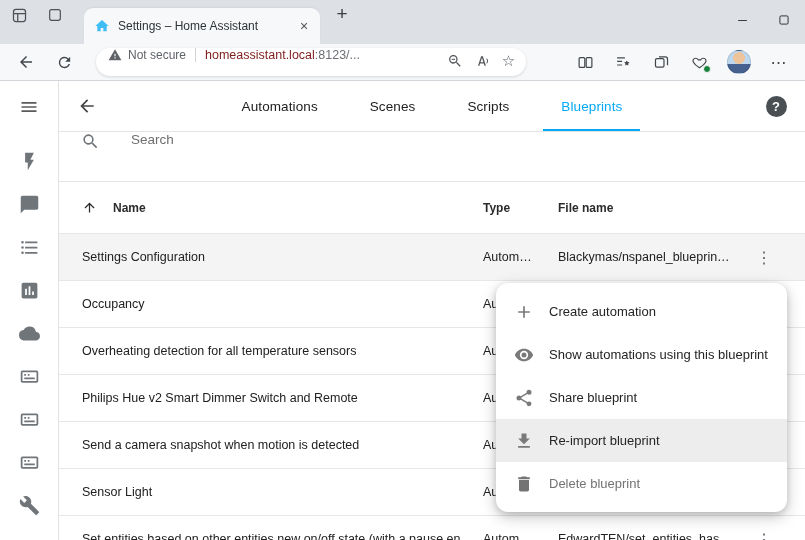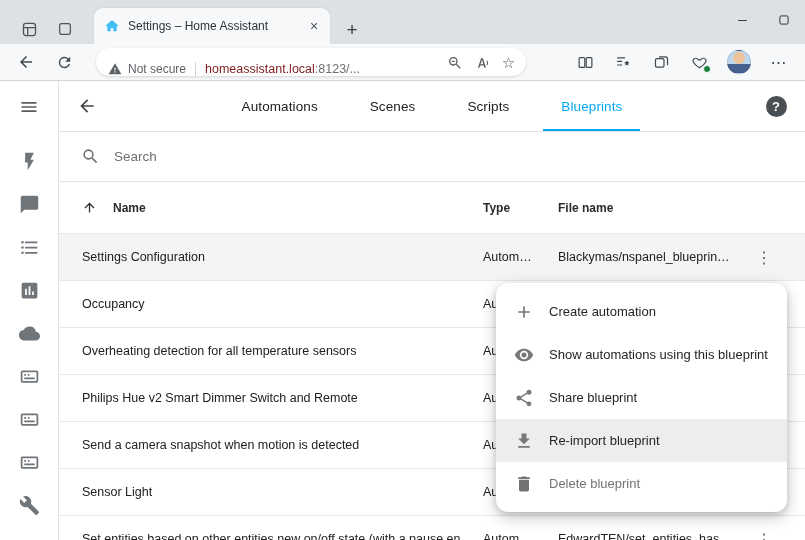--- a/index.html
+++ b/index.html
@@ -2,34 +2,34 @@
 <html><head>
 <meta charset="utf-8">
 <style>
   *{margin:0;padding:0;box-sizing:border-box}
   html,body{width:805px;height:540px}
   body{font-family:"Liberation Sans",sans-serif;background:#fff;color:#212121;position:relative;overflow:hidden}
   button{border:0;background:none;font:inherit;color:inherit;display:flex;align-items:center;justify-content:center;padding:0}
   svg{display:block}
 
   
-  .titlebar{height:44px;background:#dde1e6;display:flex;align-items:flex-end;padding-left:14px;position:relative}
+  .titlebar{height:44px;background:#dde1e6;display:flex;align-items:flex-start;padding-left:4px;position:relative}
   .tb-iconbtn{width:30px;height:30px;color:#4e5256;border-radius:6px;margin-right:6px}
   .tab{align-self:flex-end;height:36px;width:236px;background:#f6f8fa;border-radius:9px 9px 0 0;display:flex;align-items:center;padding:0 6px 0 10px;margin-left:8px;box-shadow:0 -1px 2px rgba(0,0,0,.05)}
   .favicon{width:16px;height:16px;margin-right:8px;flex:0 0 auto}
   .tab-title{flex:1;font-size:12px;color:#2f3337;white-space:nowrap;overflow:hidden}
   .tab-close{width:20px;height:20px;border-radius:4px;color:#50555a;font-size:14px;line-height:1}
   .newtab{width:28px;height:28px;font-size:19px;color:#3c4043;margin-left:8px}
   .wincontrols{position:absolute;right:0;top:0;height:40px;display:flex}
   .winbtn{width:42px;height:100%;color:#303336}
 
   
   .toolbar{height:37px;background:#f6f8fa;border-bottom:1px solid #d2d6da;display:flex;align-items:center;padding:0 10px;gap:6px}
   .nav-btn{width:32px;height:30px;color:#43474b;border-radius:6px;flex:0 0 auto}
-  .urlbar{height:28px;width:430px;background:#fff;border-radius:14px;box-shadow:0 1px 3px rgba(0,0,0,.14);display:flex;align-items:flex-end;padding:0 4px 0 12px;margin-left:10px;flex:0 0 auto}
+  .urlbar{height:28px;width:430px;background:#fff;border-radius:14px;box-shadow:0 1px 3px rgba(0,0,0,.14);display:flex;align-items:flex-start;padding:0 4px 0 12px;margin-left:10px;flex:0 0 auto}
   .sec-icon{color:#5f6368;margin-right:6px;display:flex}
   .sec-label{font-size:12px;color:#5f6368;margin-right:9px;white-space:nowrap}
   .sec-sep{width:1px;height:14px;background:#cfd2d6;margin-right:9px}
   .url-host{font-size:12.5px;color:#7f1d1d;white-space:nowrap}
   .url-rest{font-size:12.5px;color:#6b6f73;white-space:nowrap;flex:1}
   .url-act{width:27px;height:26px;color:#54585c;border-radius:50%;flex:0 0 auto}
   .url-act.star{font-size:15px}
   .right-group{margin-left:auto}
   .nav-btn.more{font-size:16px;letter-spacing:1px}
   .avatar{width:24px;height:24px;border-radius:50%;margin:0 6px;flex:0 0 auto;border:1px solid rgba(0,0,0,.1);
@@ -47,21 +47,21 @@
   .main{flex:1;display:flex;flex-direction:column;min-width:0}
   .ha-header{height:51px;display:flex;align-items:center;border-bottom:1px solid #e4e4e4;flex:0 0 auto}
   .ha-back{width:40px;height:40px;color:#454545;margin-left:8px}
   .ha-tabs{flex:1;display:flex;justify-content:center;align-self:stretch}
   .ha-tab{padding:0 26px;font-size:13.5px;font-weight:500;color:#212121;position:relative;letter-spacing:.1px}
   .ha-tab.active{color:#03a9f4}
   .ha-tab.active::after{content:"";position:absolute;left:8px;right:8px;bottom:0;height:2px;background:#03a9f4}
   .ha-help{width:38px;height:38px;margin-right:10px}
   .help-circle{width:21px;height:21px;border-radius:50%;background:#4a4f54;color:#fff;font-size:13px;font-weight:700;display:flex;align-items:center;justify-content:center}
 
-  .search-row{height:50px;border-bottom:1px solid #e4e4e4;display:flex;align-items:center;padding-left:22px;gap:14px;flex:0 0 auto}
+  .search-row{height:50px;border-bottom:1px solid #e4e4e4;display:flex;align-items:flex-start;padding-left:22px;gap:31px;flex:0 0 auto}
   .s-icon{color:#70757a;display:flex}
   .ph{font-size:13.5px;color:#6f6f6f}
 
   .thead,.trow{display:grid;grid-template-columns:401px 75px 185px 42px;align-items:center;padding-left:23px;border-bottom:1px solid #e7e7e7}
   .thead{height:52px;font-size:12px;font-weight:700;color:#2b2b2b}
   .thead .c-name{display:flex;align-items:center;gap:16px}
   .sort{display:flex;color:#2b2b2b}
   .trow{height:47px;font-size:12.5px}
   .trow.highlight{background:#f4f4f4}
   .trow .c-name,.trow .c-type,.trow .c-file{white-space:nowrap;overflow:hidden;text-overflow:ellipsis;padding-right:10px}

